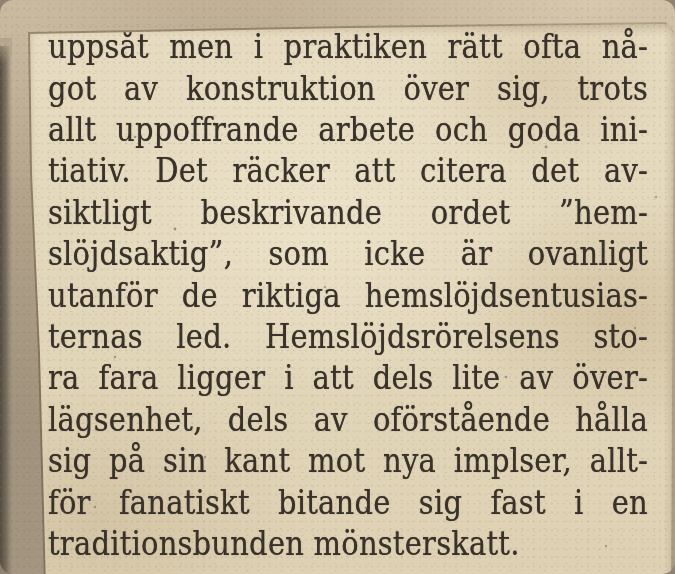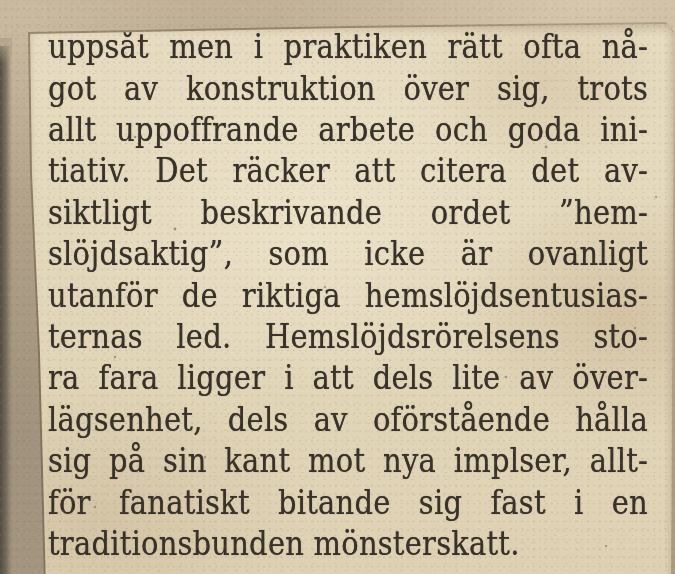--- a/index.html
+++ b/index.html
@@ -14,20 +14,21 @@
     position: relative;
     width: 675px;
     height: 574px;
     overflow: hidden;
     background:
       radial-gradient(620px 260px at 88% 0%, rgba(238,224,198,0.55), rgba(238,224,198,0) 65%),
       radial-gradient(420px 300px at 4% 2%, rgba(225,210,184,0.40), rgba(225,210,184,0) 60%),
       radial-gradient(500px 420px at 0% 75%, rgba(130,118,100,0.30), rgba(130,118,100,0) 60%),
       linear-gradient(180deg, #bcab91 0%, #b2a28a 45%, #a99a84 100%);
     font-family: "DejaVu Serif", "Liberation Serif", serif;
+    border-radius: 13px;
   }
   
   .page-edge {
     position: absolute;
     left: 0; top: 46px; bottom: -2px;
     width: 12px;
     background: linear-gradient(90deg,
       rgba(78,71,62,0.95) 0%,
       rgba(100,91,78,0.65) 55%,
       rgba(110,100,85,0) 100%);

